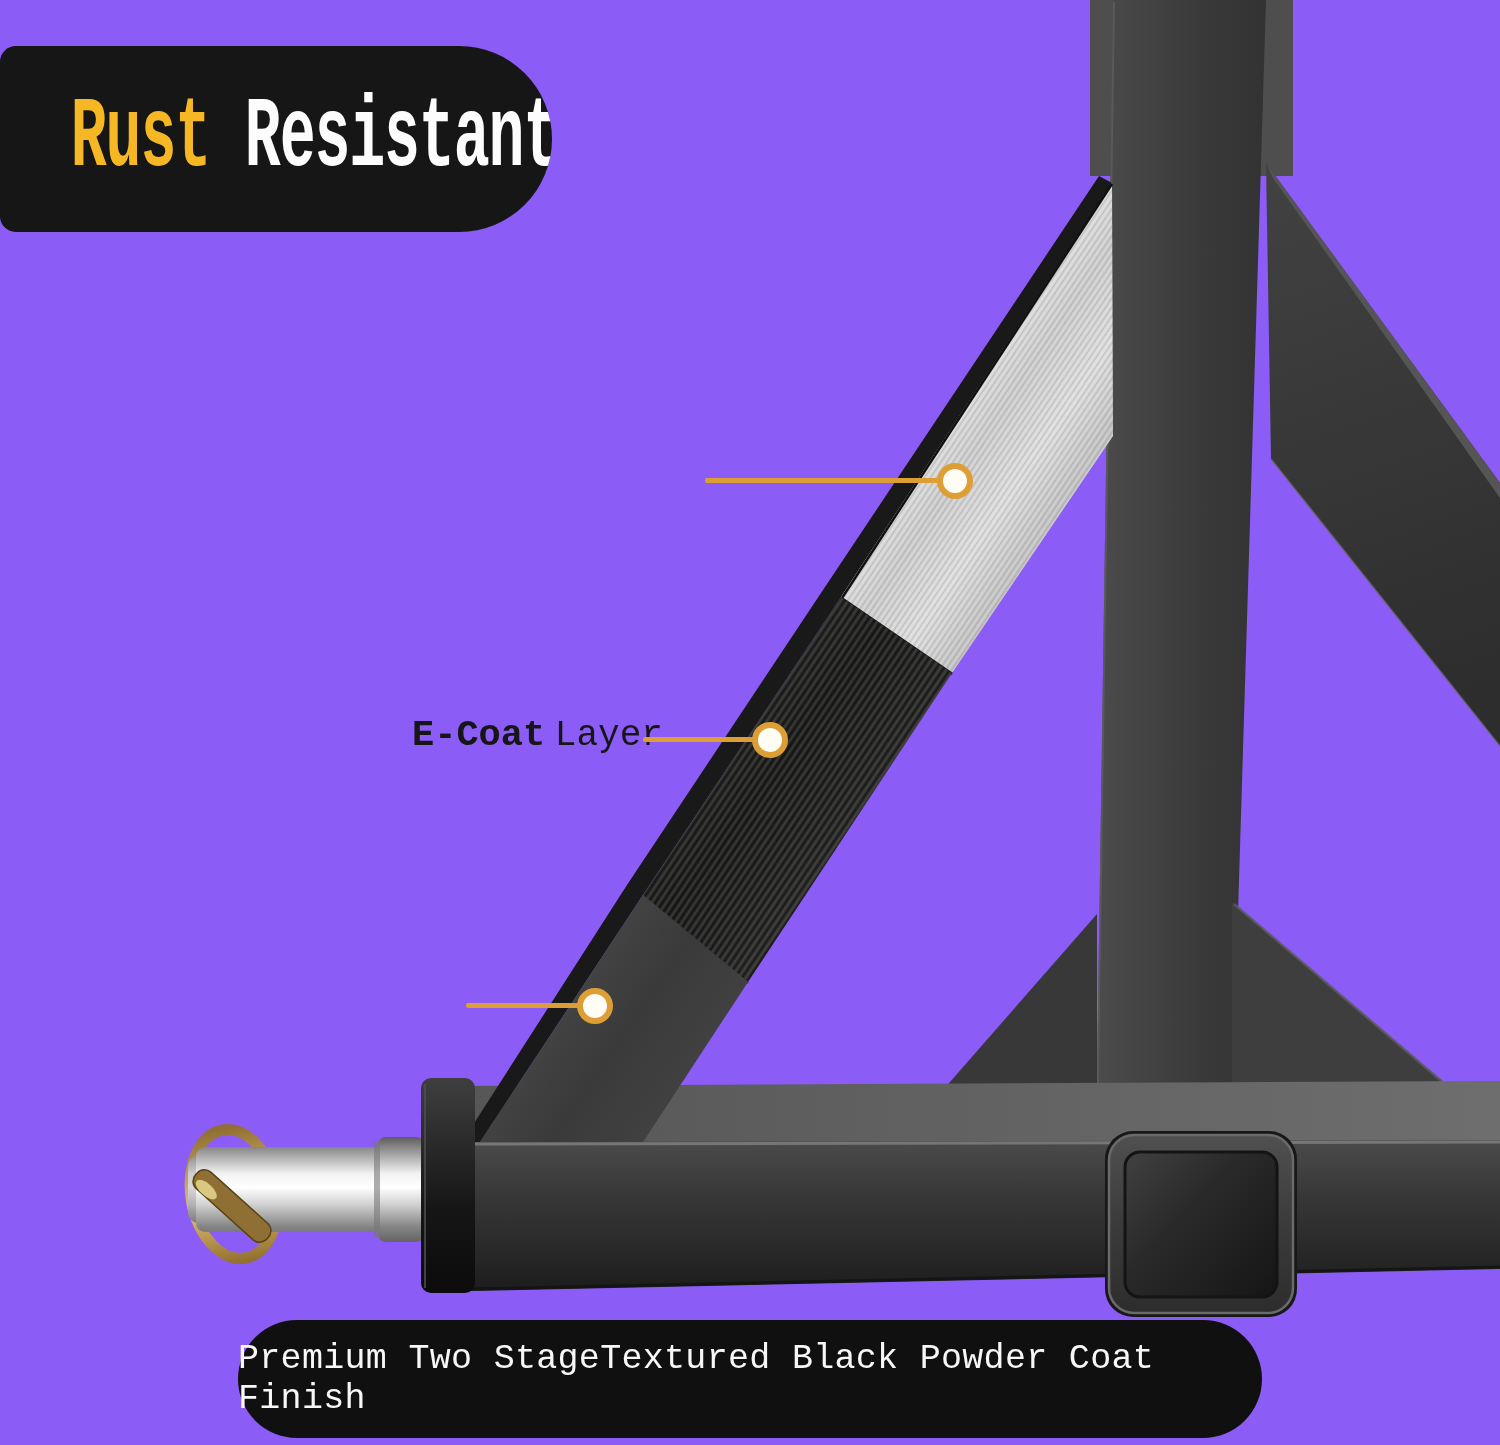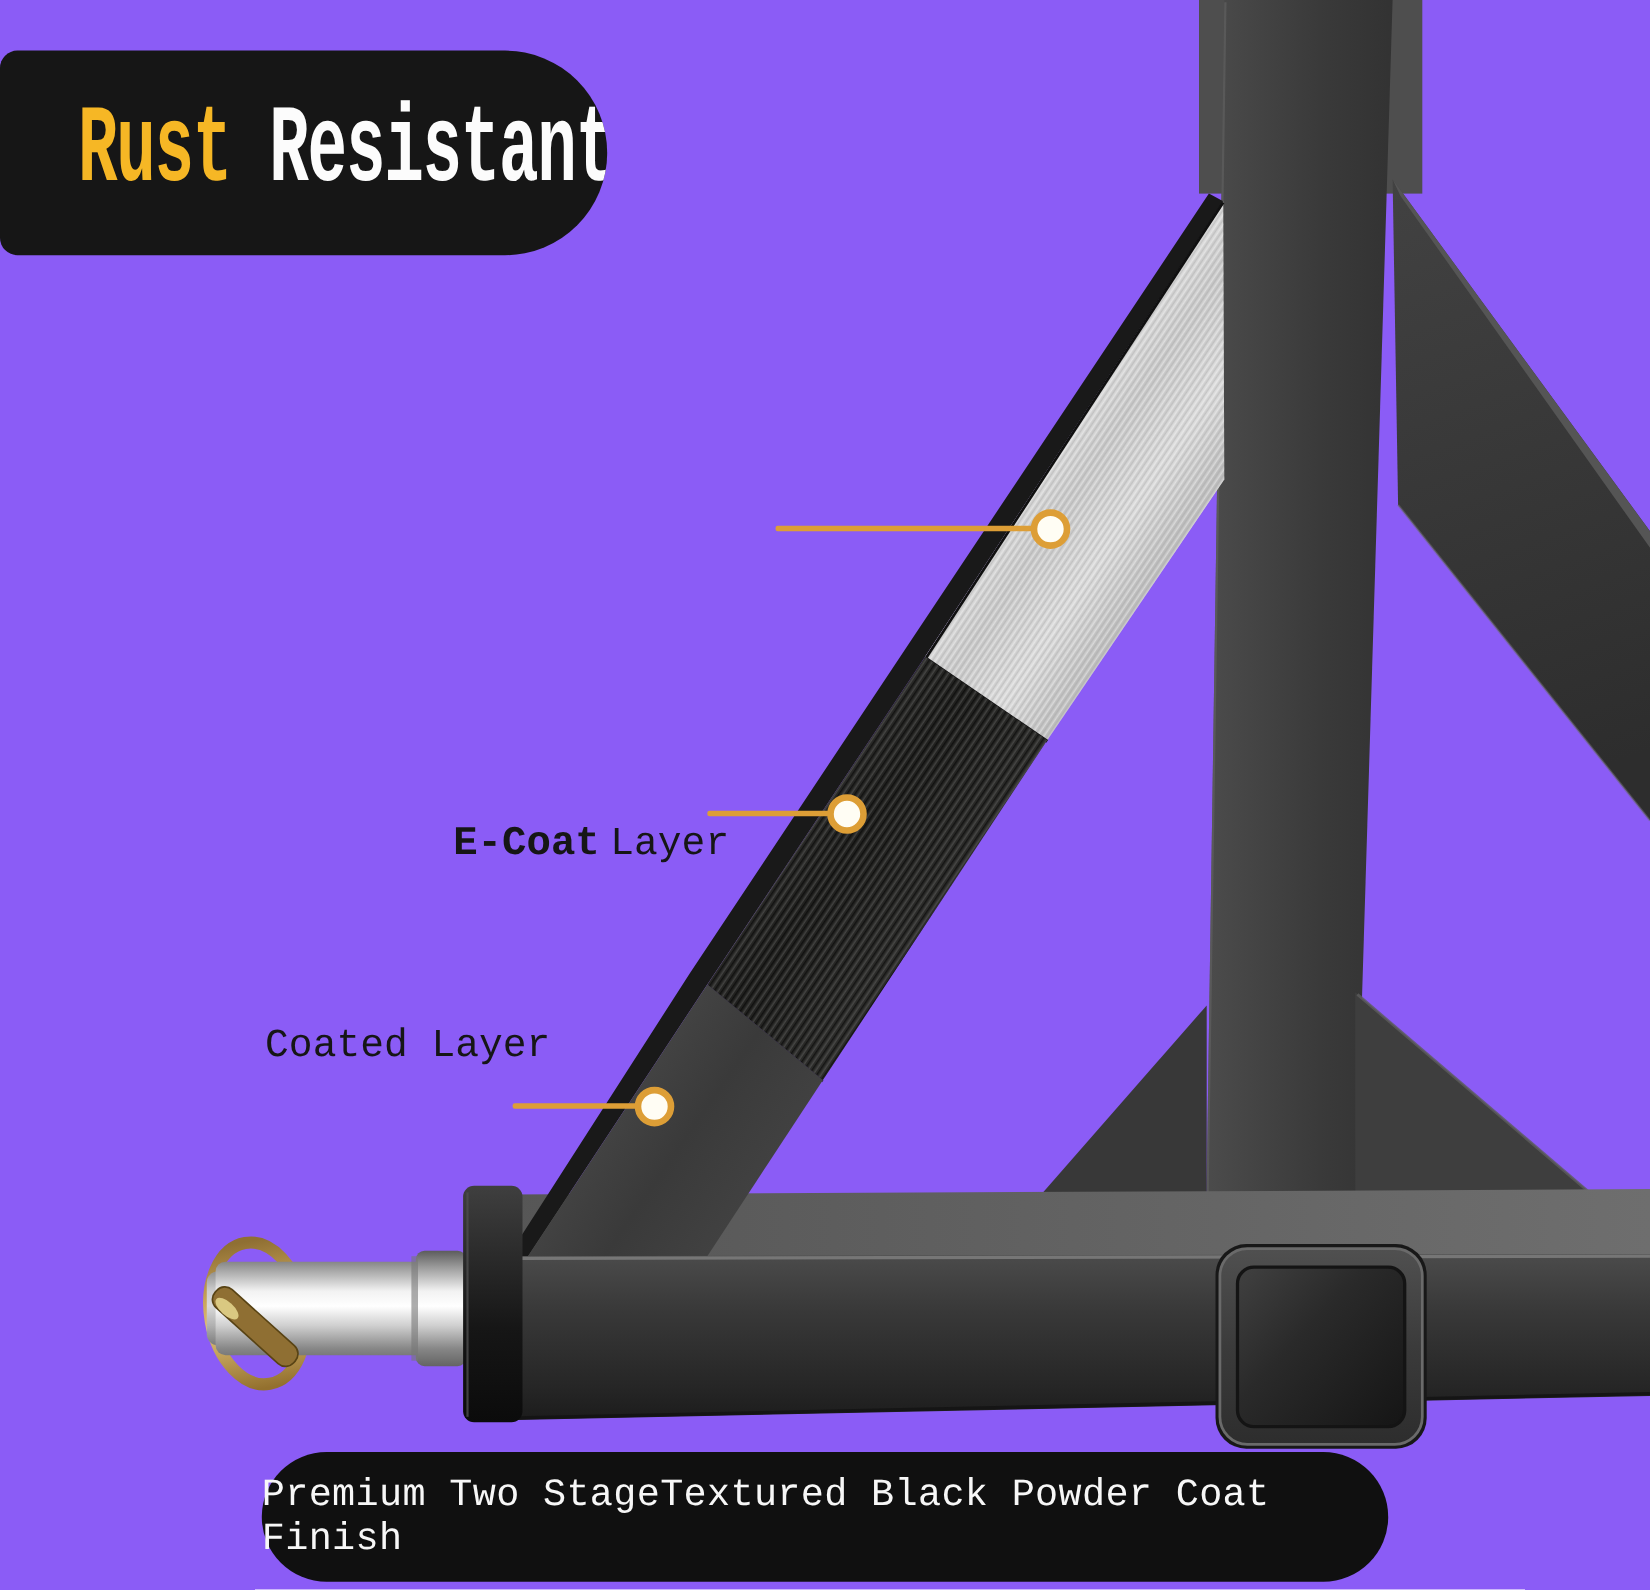--- a/index.html
+++ b/index.html
@@ -20,21 +20,21 @@
     transform:scaleX(.60);transform-origin:0 50%;padding-left:118px;line-height:1;
   }
   .badge-hl{color:#F6B725;}
   .badge-rest{color:#FCFCFC;}
 
   
   .co-text{position:absolute;color:#161616;line-height:46px;white-space:nowrap;}
   .co-bold{font-weight:700;font-size:37px;}
   .co-reg{font-weight:400;font-size:36px;}
   .co-carbon{left:467px;top:454px;}
-  .co-ecoat{left:412px;top:744px;}
+  .co-ecoat{left:412px;top:712px;}
   .co-powder{left:241px;top:928px;}
   .leader{position:absolute;height:5px;background:#DD9E36;border-radius:2px;}
   .lead-carbon{left:705px;top:478px;width:235px;}
   .lead-ecoat{left:643px;top:737px;width:112px;}
   .lead-powder{left:466px;top:1003px;width:114px;}
   .marker{
     position:absolute;width:24px;height:24px;border:6px solid #DD9E36;
     border-radius:50%;background:#FFFDF4;box-sizing:content-box;
   }
   .mk-carbon{left:937px;top:463px;}
@@ -208,21 +208,20 @@
   <div class="marker mk-carbon"></div>
 
   <div class="co-text co-ecoat">
     <span class="co-bold">E-Coat</span>
     <span class="co-reg">Layer</span>
   </div>
   <div class="leader lead-ecoat"></div>
   <div class="marker mk-ecoat"></div>
 
   <div class="co-text co-powder">
-    <div class="co-reg">Coated Layer</div>
   </div>
   <div class="leader lead-powder"></div>
   <div class="marker mk-powder"></div>
 
   <div class="footer">
     <div class="footer-line1">Premium Two StageTextured Black Powder Coat Finish</div>
   </div>
 
 </div>
 

